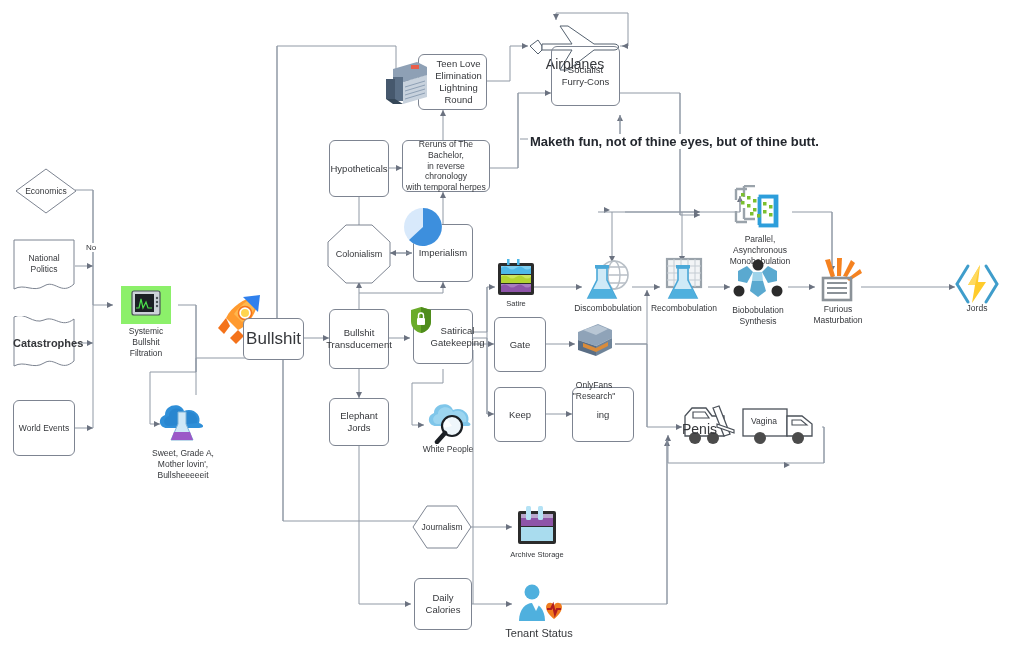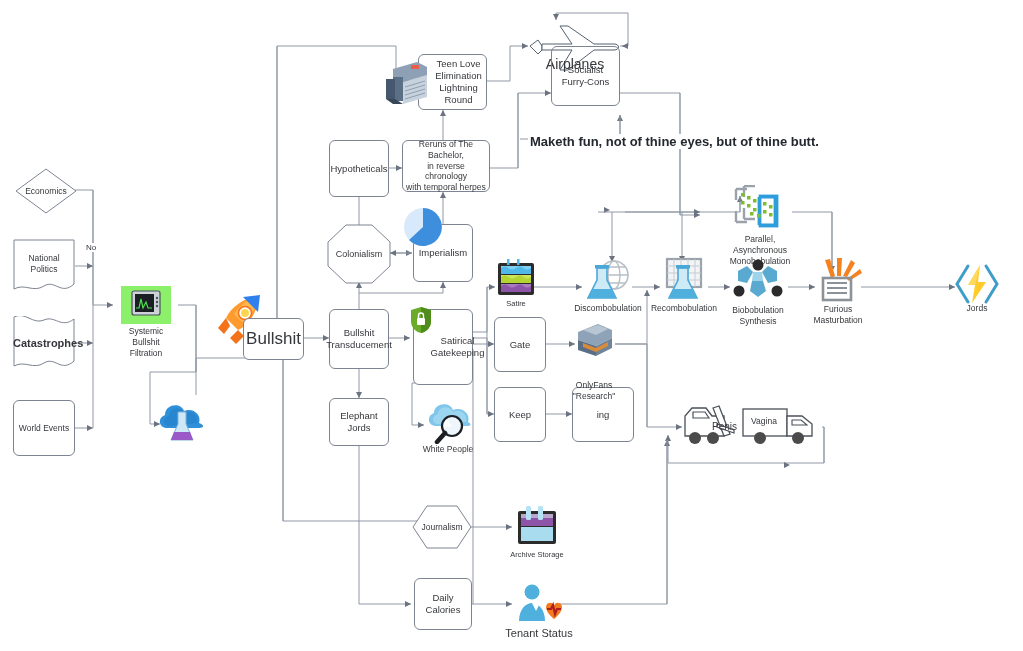--- a/index.html
+++ b/index.html
@@ -190,20 +190,23 @@
 Filtration</div>
 
   <div class="icon-wrap" style="left:155px;top:398px;width:54px;height:48px;">
     <svg width="54" height="48">
       <path d="M12,30 C4,30 2,20 10,17 C10,6 26,4 29,13 C38,9 47,17 44,25 C50,27 49,30 44,30 Z" fill="#2f8fd8"></path>
       <path d="M14,28 C8,28 7,20 14,18 C14,9 26,8 29,15 C37,11 44,18 42,25 Z" fill="#1d76c4" opacity="0.35"></path>
       <path d="M23,14 L31,14 L31,26 L38,42 L16,42 L23,26 Z" fill="#cfe8f7" stroke="#7fb4d8" stroke-width="1"></path>
       <path d="M19,34 L35,34 L38,42 L16,42 Z" fill="#9b59c7"></path>
     </svg>
   </div>
+  <div class="lbl-under" style="left:133px;top:448px;width:100px;white-space:pre-line;">Sweet, Grade A,
+Mother lovin',
+Bullsheeeeeit</div>
 
   <div class="icon-wrap" style="left:216px;top:294px;width:46px;height:52px;">
     <svg width="46" height="52">
       <path d="M43,2 C30,3 16,12 10,24 L22,36 C34,30 42,16 43,2 Z" fill="#ff9a2e"></path>
       <path d="M43,2 C34,4 24,11 18,20 L26,28 C35,22 42,12 43,2 Z" fill="#ffb74d"></path>
       <path d="M10,24 L2,34 L8,40 L14,32 Z" fill="#f4721a"></path>
       <path d="M22,36 L14,44 L20,50 L28,42 Z" fill="#f4721a"></path>
       <path d="M27,3 L44,1 L42,18 Z" fill="#2f80ed"></path>
       <circle cx="29" cy="19" r="6.5" fill="#fff" stroke="#f4721a" stroke-width="1.5"></circle>
       <circle cx="29" cy="19" r="4" fill="#ffd54f"></circle>
@@ -277,21 +280,21 @@
     <div style="position:absolute;left:0;top:32px;width:94px;text-align:center;font-size:14px;color:#35373b;">Airplanes</div>
   </div>
 
   <div class="node shape-rect" style="left:551px;top:46px;width:69px;height:60px;background:transparent;">
     <span style="white-space:pre-line;">Socialist
 Furry-Cons</span>
   </div>
 
   <span class="edge-label plain" style="left:528px;top:134px;">Maketh fun, not of thine eyes, but of thine butt.</span>
 
-  <div class="node shape-rect" style="left:413px;top:309px;width:60px;height:76px;padding-left:24px;">
+  <div class="node shape-rect" style="left:413px;top:309px;width:60px;height:55px;padding-left:24px;">
     <span style="white-space:pre-line;padding-left:7px;">Satirical
 Gatekeeping</span>
   </div>
   <div class="icon-wrap" style="left:410px;top:306px;width:22px;height:28px;">
     <svg width="22" height="28">
       <path d="M11,1 L21,4 L21,15 C21,22 16,26 11,27 C6,26 1,22 1,15 L1,4 Z" fill="#6aab2a"></path>
       <path d="M11,1 L21,4 L21,15 C21,22 16,26 11,27 Z" fill="#4f8c1c"></path>
       <rect x="7" y="12" width="8" height="7" rx="1" fill="#fff"></rect>
       <path d="M8.5,12 L8.5,9.5 A2.5,2.5 0 0 1 13.5,9.5 L13.5,12" stroke="#fff" stroke-width="1.4" fill="none"></path>
     </svg>
@@ -435,21 +438,21 @@
 
   <div class="icon-wrap" style="left:682px;top:404px;width:64px;height:44px;">
     <svg width="64" height="44">
       <path d="M3,12 L3,32 L42,32 L42,12 L30,12 L24,4 L10,4 Z" fill="#fff" stroke="#4b5159" stroke-width="1.3"></path>
       <path d="M11,8 L23,8 L27,14 L11,14 Z" fill="#fff" stroke="#4b5159" stroke-width="1.2"></path>
       <path d="M31,4 L37,2 L48,30 L42,32 Z" fill="#fff" stroke="#4b5159" stroke-width="1.3"></path>
       <path d="M35,20 L52,26 L52,29 L35,23 Z" fill="#fff" stroke="#4b5159" stroke-width="1.2"></path>
       <circle cx="13" cy="34" r="6" fill="#4b4b4b"></circle>
       <circle cx="31" cy="34" r="6" fill="#4b4b4b"></circle>
     </svg>
-    <div style="position:absolute;left:0;top:17px;width:55px;text-align:right;font-size:10px;color:#35373b;">Penis</div>
+    <div style="position:absolute;left:0;top:17px;width:55px;text-align:left;font-size:14px;color:#35373b;">Penis</div>
   </div>
 
   <div class="icon-wrap" style="left:740px;top:404px;width:82px;height:44px;">
     <svg width="82" height="44">
       <rect x="3" y="5" width="44" height="27" fill="#fff" stroke="#4b5159" stroke-width="1.3"></rect>
       <path d="M47,12 L62,12 L72,20 L72,32 L47,32 Z" fill="#fff" stroke="#4b5159" stroke-width="1.3"></path>
       <path d="M52,16 L61,16 L67,21 L52,21 Z" fill="#fff" stroke="#4b5159" stroke-width="1.1"></path>
       <circle cx="20" cy="34" r="6" fill="#4b4b4b"></circle>
       <circle cx="58" cy="34" r="6" fill="#4b4b4b"></circle>
     </svg>

